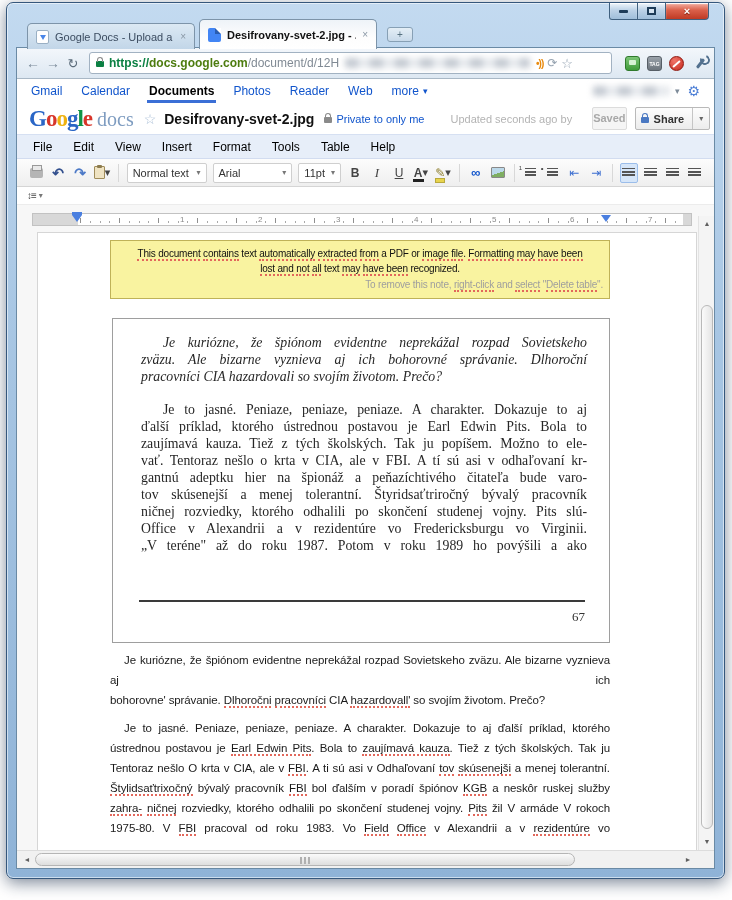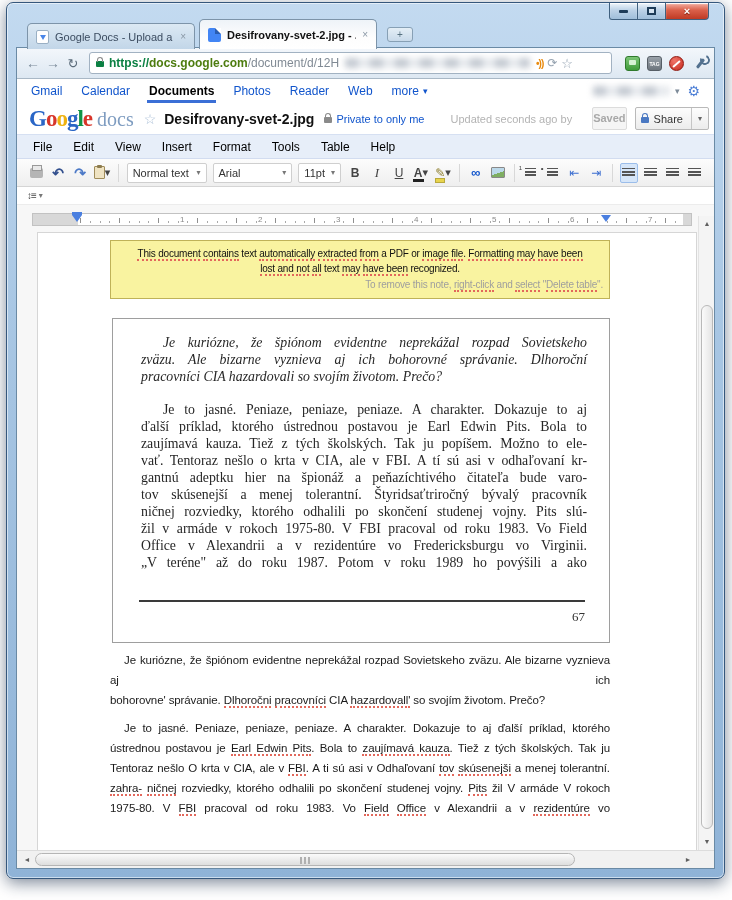--- a/index.html
+++ b/index.html
@@ -80,21 +80,21 @@
 .dtitle{font-size:14px;font-weight:bold;color:#111;white-space:nowrap}
 .padlock{width:8px;height:6px;background:#8a8a8a;border-radius:1px;position:relative;margin:2px 4px 0 10px;flex:none}
 .padlock::before{content:"";position:absolute;left:1px;top:-4px;width:4px;height:4px;border:1.5px solid #8a8a8a;border-bottom:none;border-radius:3px 3px 0 0}
 .padlock.blue{background:#4a78c2}
 .padlock.blue::before{border-color:#4a78c2}
 .privacy{color:#15c;font-size:11px;white-space:nowrap}
 .updated{color:#b3b3b3;font-size:11px;margin-left:26px;white-space:nowrap}
 .head-blur{width:64px;height:9px;margin-left:6px}
 .btn-saved{margin-left:14px;width:52px;height:23px;border:1px solid #dcdcdc;border-radius:2px;background:#f5f5f5;color:#a8a8a8;font-size:11px;font-weight:bold;text-align:center;line-height:21px}
 .btn-share{margin-left:8px;height:23px;display:flex;border:1px solid #b9b9b9;border-radius:2px;background:linear-gradient(#fdfdfd,#ececec)}
-.share-main{display:flex;align-items:center;padding:0 8px 0 5px;font-size:11px;font-weight:normal;color:#333}
+.share-main{display:flex;align-items:center;padding:0 8px 0 5px;font-size:11px;font-weight:bold;color:#333}
 .share-caret{width:17px;border-left:1px solid #c5c5c5;text-align:center;font-size:8px;color:#666;line-height:21px}
 
 
 .menubar{position:absolute;left:0;top:86px;width:697px;height:25px;background:#e7eef9;border-top:1px solid #d6e0f2;border-bottom:1px solid #d2dcf0;display:flex;align-items:center;padding:0 16px;font-size:12px;color:#000}
 .menu-item{margin-right:21px}
 
 
 .toolbar{position:absolute;left:0;top:111px;width:697px;height:28px;background:linear-gradient(#fcfcfc,#efefef);border-bottom:1px solid #d5d5d5;display:flex;align-items:center;padding:0 8px;font-size:11px;color:#444}
 .tbtn{display:flex;align-items:center;justify-content:center;min-width:18px;height:20px;margin:0 2px;border-radius:2px}
 .tbtn.active{background:#d6e6f9;border:1px solid #9bbdea}
@@ -446,37 +446,37 @@
             <div class="tline last"><span>pracovníci CIA hazardovali so svojím životom. Prečo?</span></div>
           </div>
         <div class="scan-body">
             <div class="tline ind"><span>Je to jasné. Peniaze, peniaze, peniaze. A charakter. Dokazuje to aj</span></div>
             <div class="tline"><span>ďalší príklad, ktorého ústrednou postavou je Earl Edwin Pits. Bola to</span></div>
             <div class="tline"><span>zaujímavá kauza. Tiež z tých školských. Tak ju popíšem. Možno to ele-</span></div>
             <div class="tline"><span>vať. Tentoraz nešlo o krta v CIA, ale v FBI. A tí sú asi v odhaľovaní kr-</span></div>
             <div class="tline"><span>gantnú  adeptku hier na špionáž a peňazíchtivého čitateľa bude varo-</span></div>
             <div class="tline"><span>tov skúsenejší  a menej tolerantní. Štyridsaťtriročný bývalý pracovník</span></div>
             <div class="tline"><span>ničnej rozviedky, ktorého odhalili po skončení studenej vojny. Pits slú-</span></div>
-            <div class="tline"><span>žil v armáde v rokoch 1975-80. V FBI pracoval od roku 1983. Vo Field</span></div>
             <div class="tline"><span>Office v Alexandrii a v rezidentúre vo Fredericksburgu vo Virginii.</span></div>
             <div class="tline"><span>„V teréne" až do roku 1987. Potom v roku 1989 ho povýšili a ako</span></div>
           </div>
         <div class="scan-rule"></div>
         <div class="scan-num">67</div>
       </div>
 
       <div class="ocr">
         <div class="ocr-p1">
             <div class="tline ind"><span>Je kuriózne, že špiónom evidentne neprekážal rozpad Sovietskeho zväzu. Ale bizarne vyznieva aj ich</span></div>
             <div class="tline last"><span>bohorovne' správanie. </span><span class="sp">Dlhoročni</span><span> </span><span class="sp">pracovníci</span><span> CIA </span><span class="sp">hazardovall'</span><span> so svojím životom. Prečo?</span></div>
           </div>
         <div class="ocr-p2">
             <div class="tline ind"><span>Je to jasné. Peniaze, peniaze, peniaze. A charakter. Dokazuje to aj ďalší príklad, ktorého</span></div>
             <div class="tline"><span>ústrednou postavou je </span><span class="sp">Earl Edwin Pits</span><span>. Bola to </span><span class="sp">zaujímavá kauza</span><span>. Tiež z tých školských. Tak ju</span></div>
             <div class="tline"><span>Tentoraz nešlo O krta v CIA, ale v </span><span class="sp">FBI</span><span>. A ti sú asi v Odhaľovaní </span><span class="sp">tov</span><span> </span><span class="sp">skúsenejši</span><span> a menej tolerantní.</span></div>
+            <div class="tline"><span class="sp">Štylidsaťtrixočný</span><span> bývalý pracovník </span><span class="sp">FBI</span><span> bol ďalším v poradí špiónov </span><span class="sp">KGB</span><span> a neskôr ruskej služby</span></div>
             <div class="tline"><span class="sp">zahra-</span><span> </span><span class="sp">ničnej</span><span> rozviedky, ktorého odhalili po skončení studenej vojny. </span><span class="sp">Pits</span><span> žil V armáde V rokoch</span></div>
             <div class="tline"><span>1975-80. V </span><span class="sp">FBI</span><span> pracoval od roku 1983. Vo </span><span class="sp">Field</span><span> </span><span class="sp">Office</span><span> v Alexandrii a v </span><span class="sp">rezidentúre</span><span> vo</span></div>
           </div>
       </div>
 
       <div class="vscroll">
         <span class="varrow up">▲</span>
         <span class="vthumb"></span>
         <span class="varrow down">▼</span>
       </div>

